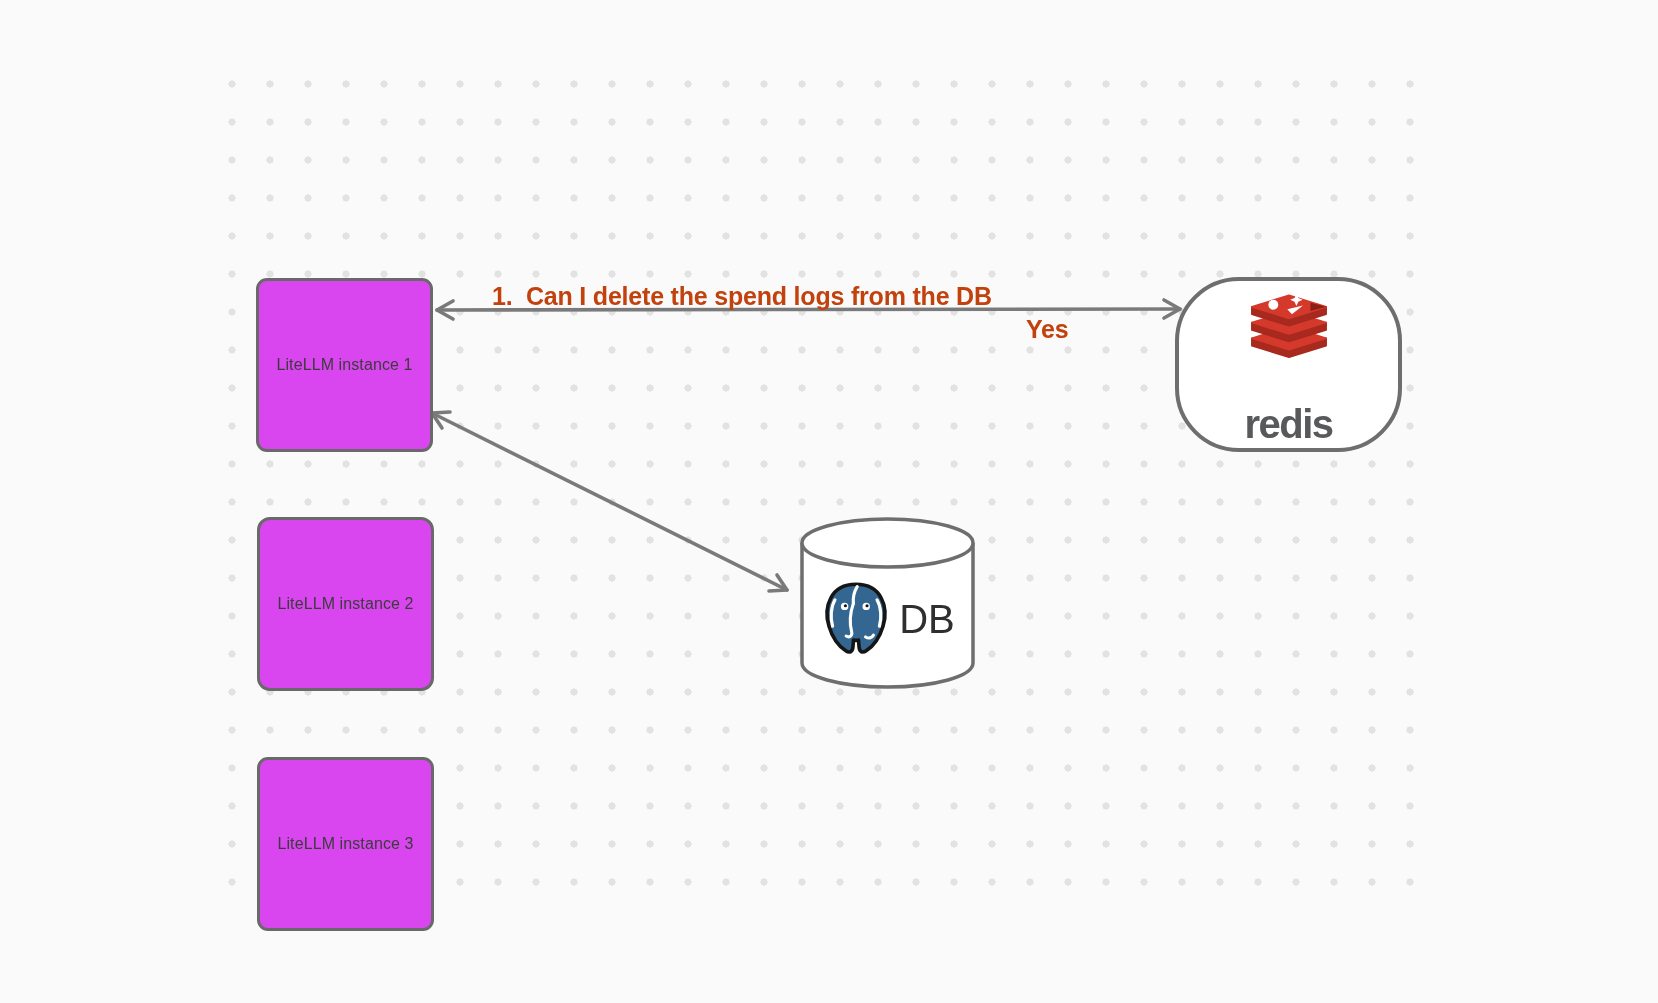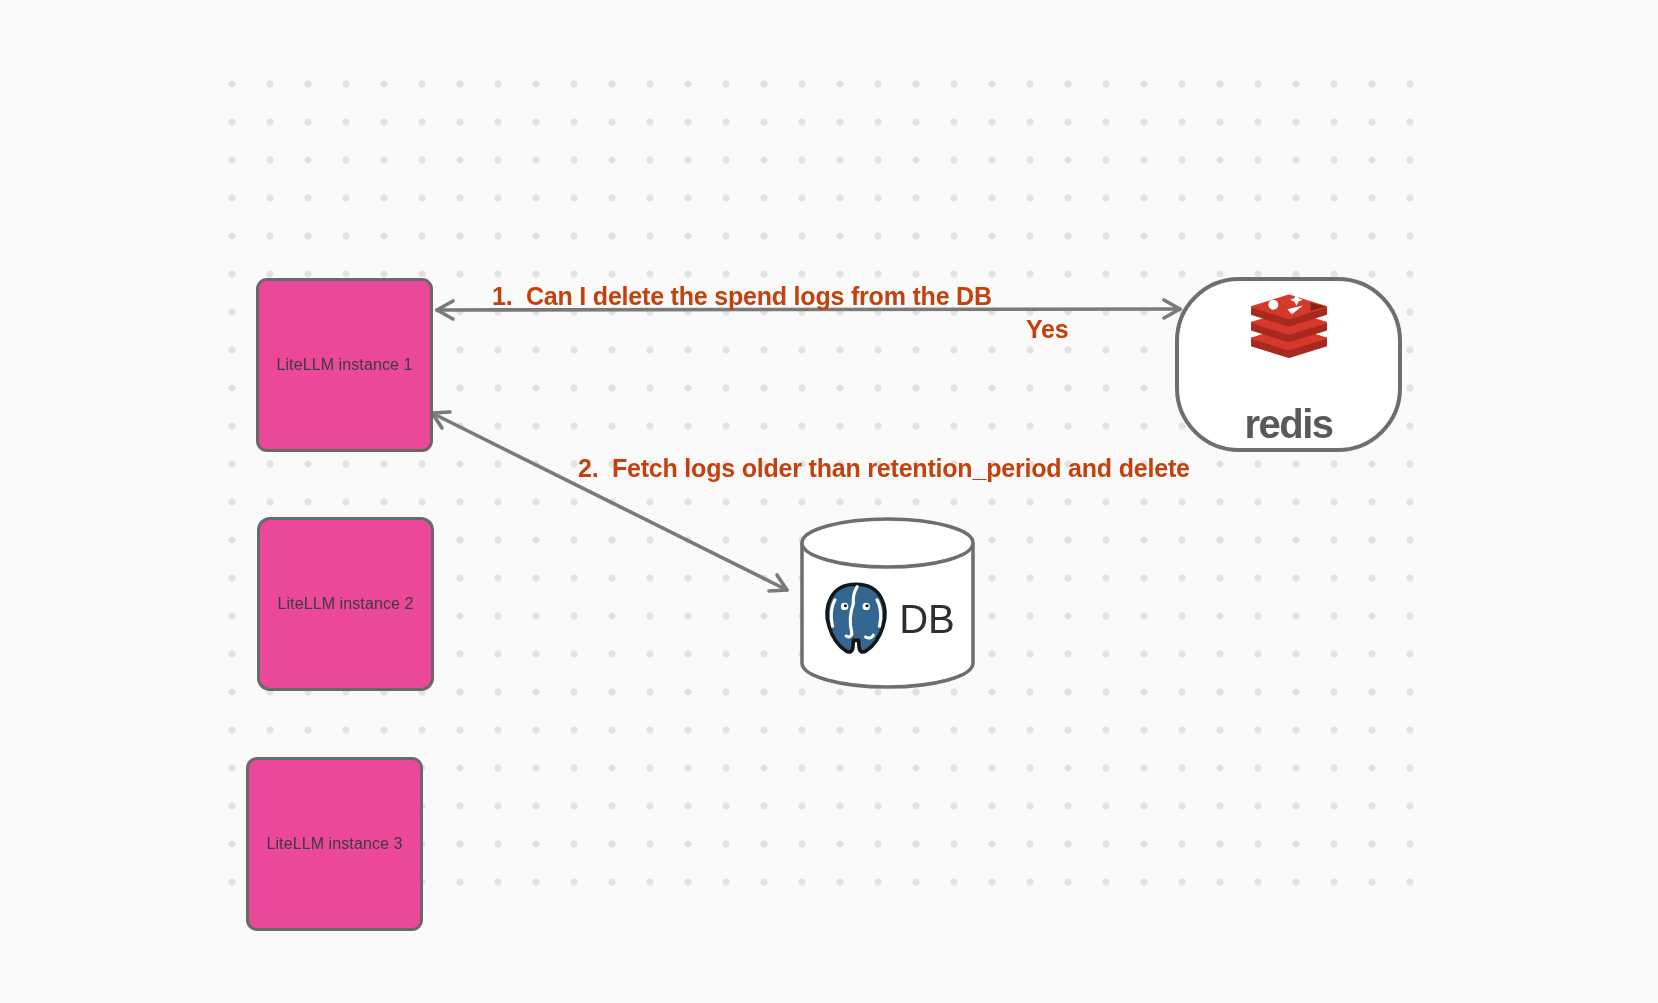--- a/index.html
+++ b/index.html
@@ -6,21 +6,21 @@
   .canvas{
     position:relative;width:1658px;height:1003px;overflow:hidden;
     background:#fafafa;font-family:"Liberation Sans",sans-serif;
   }
   .dots{
     position:absolute;left:213px;top:65px;width:1216px;height:836px;
     background-image:radial-gradient(circle,#e2e2e2 3.4px,transparent 3.8px);
     background-size:38px 38px;
   }
   .node{
-    position:absolute;width:177px;height:174px;background:#ec4899;
+    position:absolute;width:177px;height:174px;background:#d946ef;
     border:3.5px solid #696969;border-radius:11px;box-sizing:border-box;
     display:flex;align-items:center;justify-content:center;
   }
   .node-label{
     font-size:16px;color:#3c3c3c;letter-spacing:0.1px;text-align:center;
   }
   .redis-node{
     position:absolute;left:1175px;top:277px;width:227px;height:175px;
     background:#ffffff;border:4px solid #6e6e6e;border-radius:64px;
     box-sizing:border-box;display:flex;flex-direction:column;
@@ -68,21 +68,21 @@
       <path d="M769 591 L787 590 L777 575"></path>
     </g>
   </svg>
 
   <div class="node" style="left:256px;top:278px;">
     <div class="node-label">LiteLLM instance 1</div>
   </div>
   <div class="node" style="left:257px;top:517px;border-radius:13px;">
     <div class="node-label">LiteLLM instance 2</div>
   </div>
-  <div class="node" style="left:246px;top:757px;">
+  <div class="node" style="left:257px;top:757px;">
     <div class="node-label">LiteLLM instance 3</div>
   </div>
 
   <div class="redis-node">
     <svg width="86" height="66" viewBox="0 -4 100 80">
       <g stroke-linejoin="round">
 
         <polygon points="5,52 50,66 95,52 95,61 50,75 5,61" fill="#a8291d" stroke="#a8291d" stroke-width="2"></polygon>
         <polygon points="50,38 95,52 50,66 5,52" fill="#d5392b" stroke="#d5392b" stroke-width="2"></polygon>
 
@@ -124,15 +124,14 @@
         <circle cx="21.2" cy="20" r="1.3" fill="#151515"></circle>
         <circle cx="38.5" cy="20.5" r="3.1" fill="#ffffff"></circle>
         <circle cx="39.2" cy="20" r="1.3" fill="#151515"></circle>
       </svg>
       <div class="db-label">DB</div>
     </div>
   </div>
 
   <div class="arrow-label lbl-1">1.  Can I delete the spend logs from the DB</div>
   <div class="arrow-label lbl-yes">Yes</div>
-  <div class="arrow-label lbl-2">2.  Fetch logs older than retention_period and delete</div>
 
 </div>
 
 </body></html>

